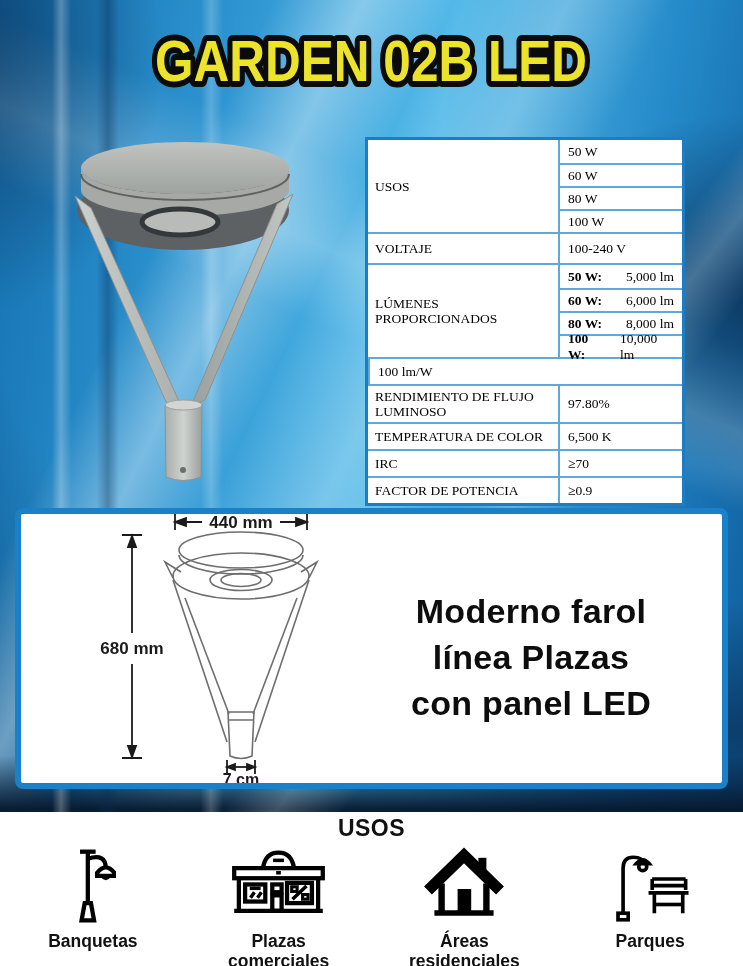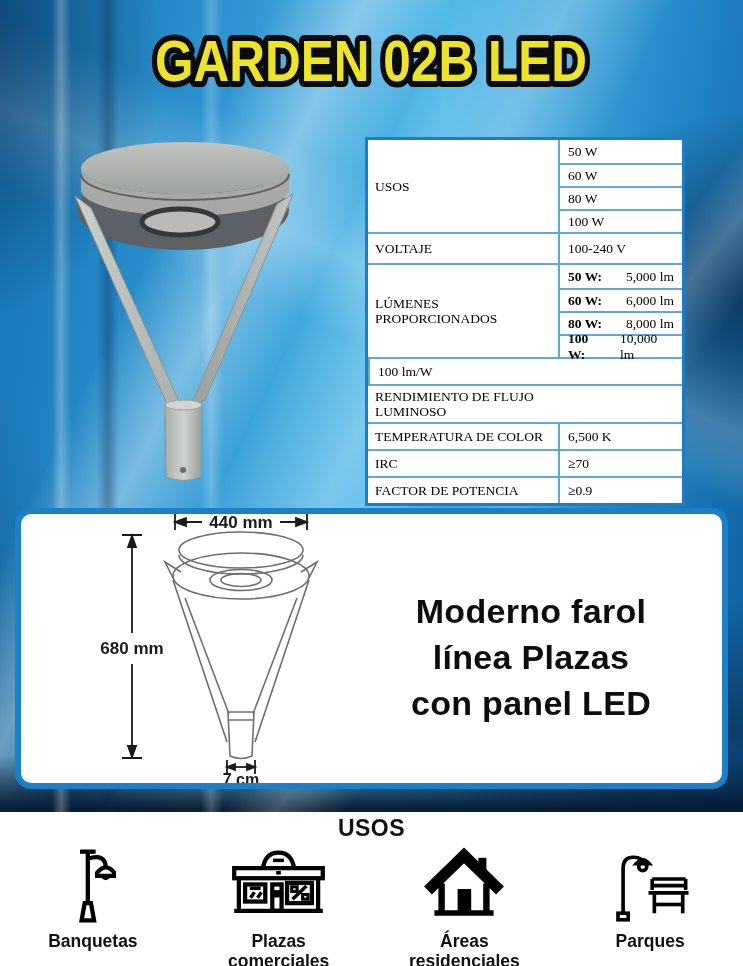--- a/index.html
+++ b/index.html
@@ -58,21 +58,21 @@
   .tvalue{
     flex:1; border-left:2px solid #5fa8dc; display:flex; align-items:center;
     padding:0 8px;
   }
   .h29 .tvalue, .h29 .tlabel{ min-height:29px; }
   .h25 .tvalue, .h25 .tlabel{ min-height:25px; }
   .h36 .tvalue, .h36 .tlabel{ min-height:36px; }
   
   .panel{
     position:absolute; left:15px; top:508px; width:713px; height:281px;
-    background:#ffffff; border:6px solid #1a80c7; border-radius:16px;
+    background:#ffffff; border:6px solid #1a80c7; border-radius:8px;
     overflow:hidden;
   }
   .drawing-svg{ position:absolute; left:40px; top:0; }
   .drawing-svg text{ font-family:"Liberation Sans", sans-serif; font-weight:bold; fill:#1b1b1b; }
   .desc{
     position:absolute; left:330px; top:74px; width:360px; text-align:center;
     font-weight:bold; font-size:34px; line-height:46px; color:#0d0d0d;
     letter-spacing:0.3px;
   }
   
@@ -173,20 +173,21 @@
           <span class="w">100 W:</span>
           <span>10,000 lm</span>
         </div>
       </div>
     </div>
     <div class="trow h25">
       <div class="tvalue">100 lm/W</div>
     </div>
     <div class="trow h36">
       <div class="tlabel">RENDIMIENTO DE FLUJO LUMINOSO</div>
+      <div class="tvalue">97.80%</div>
     </div>
     <div class="trow h25">
       <div class="tlabel">TEMPERATURA DE COLOR</div>
       <div class="tvalue">6,500 K</div>
     </div>
     <div class="trow h25">
       <div class="tlabel">IRC</div>
       <div class="tvalue">≥70</div>
     </div>
     <div class="trow h25">

